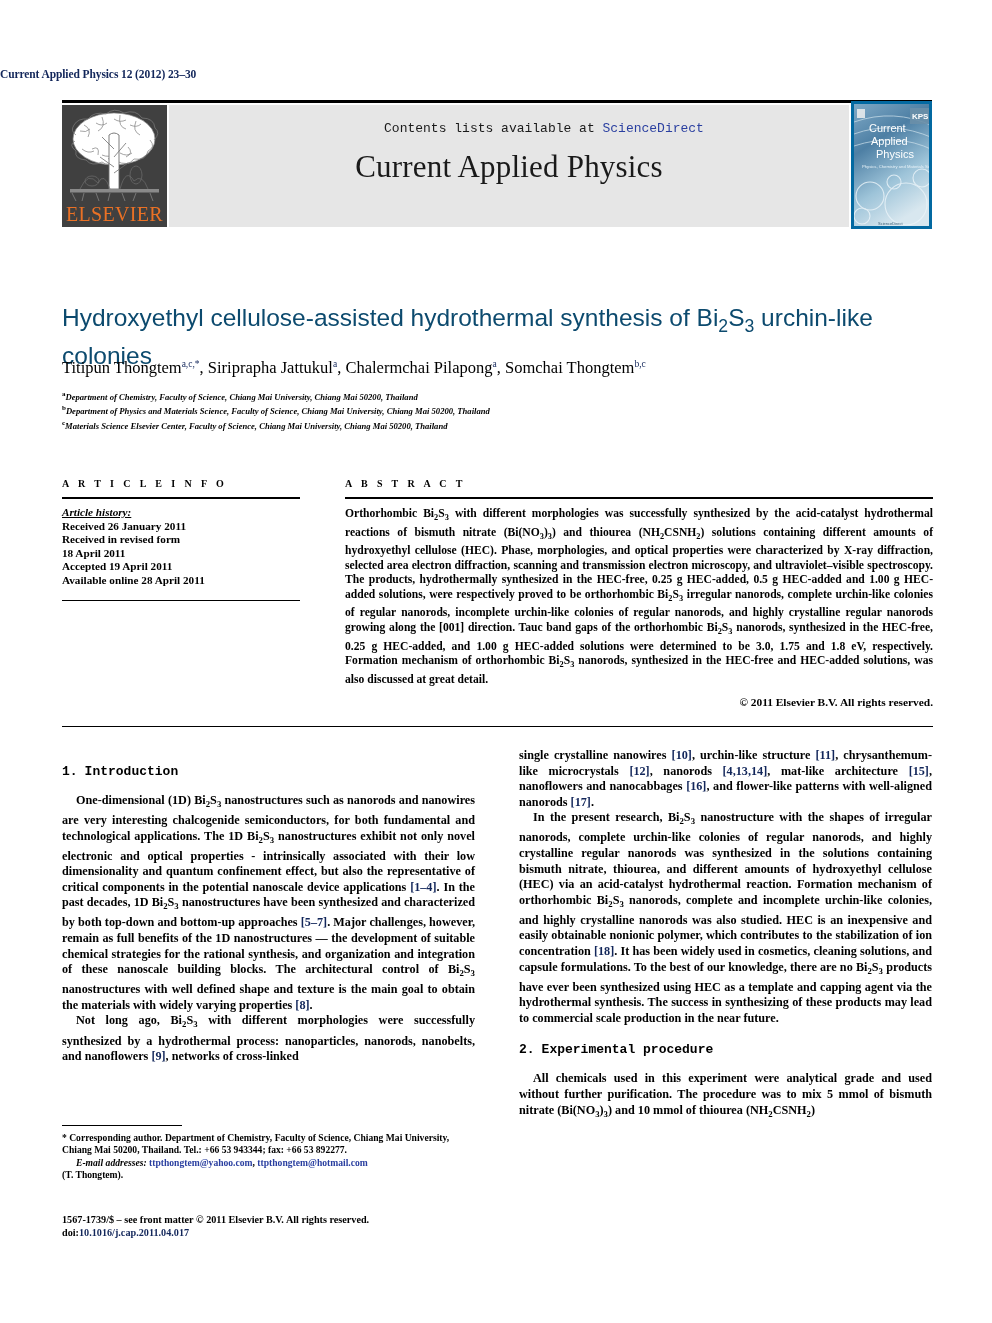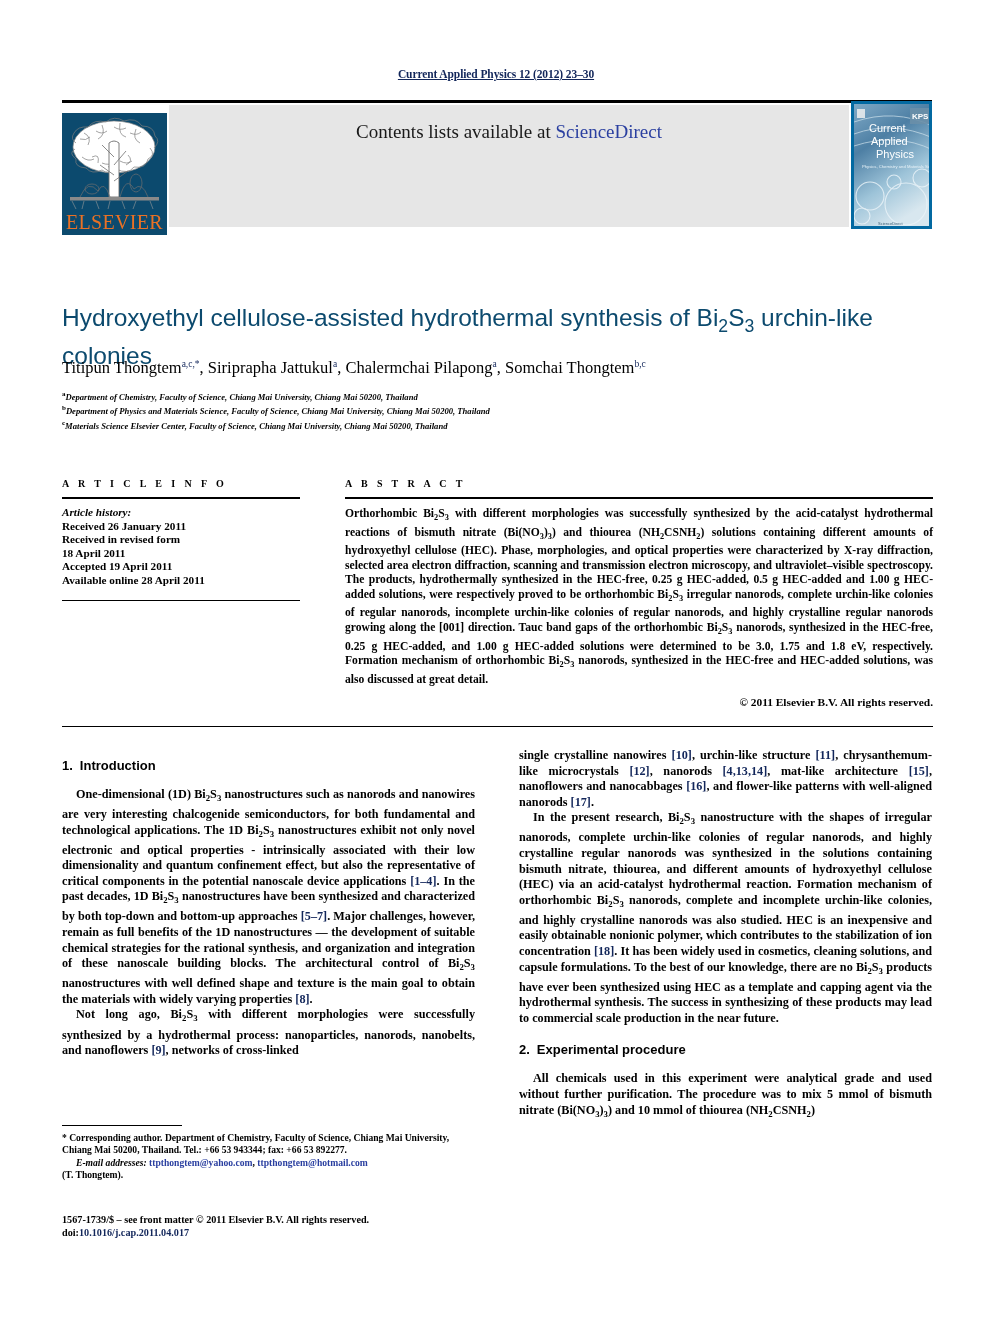--- a/index.html
+++ b/index.html
@@ -20,49 +20,48 @@
     left: 0; top: 0;
     width: 992px;
     height: 1323px;
   }
 
   
   .running-head {
     position: absolute;
     left: 0; top: 68px;
     width: 992px;
-    text-align: center;
+    text-align: left;
     font-size: 11.5px;
     font-weight: bold;
     color: #12265a;
     letter-spacing: -0.1px;
     font-family: "Liberation Serif", serif;
-    text-decoration: underline;
   }
 
   
   .masthead {
     position: absolute;
     left: 62px; top: 100px;
     width: 870px;
     height: 130px;
   }
   .masthead-rule {
     position: absolute;
     left: 0; top: 0;
     width: 870px;
     height: 3px;
     background: #000;
   }
   .elsevier-logo {
     position: absolute;
-    left: 0; top: 13px;
+    left: 0; top: 5px;
     width: 105px;
     height: 122px;
-    background: #0c4a6e;
+    background: #404040;
   }
   .tree-svg { display:block; }
   .elsevier-word {
     position: absolute;
     left: 0; bottom: 1px;
     width: 105px;
     text-align: center;
     font-family: "Liberation Serif", serif;
     font-size: 20px;
     letter-spacing: 0.3px;
@@ -74,23 +73,24 @@
     left: 107px; top: 5px;
     width: 680px;
     height: 122px;
     background: #e6e6e6;
   }
   .contents-line {
     position: absolute;
     left: 0; top: 16px;
     width: 680px;
     text-align: center;
-    font-family: Liberation Serif, serif;
-    font-size: 19px;
+    font-family: Liberation Mono, monospace;
+    font-size: 13px;
     color: #1a1a1a;
+    padding-left: 35px;
   }
   .sciencedirect {
     color: #2a3fa0;
   }
   .journal-title {
     position: absolute;
     left: 0; top: 44px;
     width: 680px;
     text-align: center;
     font-family: "Liberation Serif", serif;
@@ -168,20 +168,21 @@
     margin: 8px 0 7px 0;
   }
   .info-block {
     font-size: 11.2px;
     line-height: 13.6px;
     font-weight: bold;
     font-family: "Liberation Serif", serif;
   }
   .info-block .lead {
     font-style: italic;
+    text-decoration: underline;
   }
   .info-rule2 {
     width: 238px;
     height: 1px;
     background: #000;
     margin: 12px 0 7px 0;
   }
 
   .abs-col {
     position: absolute;
@@ -224,22 +225,22 @@
     width: 413px;
   }
   .col-right {
     position: absolute;
     left: 519px; top: 748px;
     width: 413px;
   }
   .h2 {
     font-size: 13px;
     font-weight: bold;
-    font-family: Liberation Sans, sans-serif;
-    margin: 10px 0 14px 0;
+    font-family: Liberation Mono, monospace;
+    margin: 16px 0 14px 0;
   }
   .h2 .num { margin-right: 7px; }
   p.body {
     font-size: 12.2px;
     line-height: 15.6px;
     text-align: justify;
     font-weight: bold;
     font-family: "Liberation Serif", serif;
     margin: 0 0 0 0;
     text-indent: 14px;
@@ -313,20 +314,21 @@
           <path d="M10 88 L14 96 M22 88 L20 96 M34 88 L37 96 M48 88 L46 96 M60 88 L63 96 M74 88 L71 96 M88 88 L91 96"></path>
         </g>
       </svg>
       <div class="elsevier-word">ELSEVIER</div>
     </div>
 
     <div class="center-band">
       <div class="contents-line">
         <span>Contents lists available at </span><span class="sciencedirect">ScienceDirect</span>
       </div>
+      <div class="journal-title">Current Applied Physics</div>
     </div>
 
     <div class="cover-thumb">
       <svg width="79" height="126" viewBox="0 0 79 126">
         <defs>
           <linearGradient id="cg" x1="0" y1="0" x2="0.4" y2="1">
             <stop offset="0%" stop-color="#7fa9c6"></stop>
             <stop offset="35%" stop-color="#4d7fa4"></stop>
             <stop offset="70%" stop-color="#9ec4d9"></stop>
             <stop offset="100%" stop-color="#d8e7ef"></stop>

